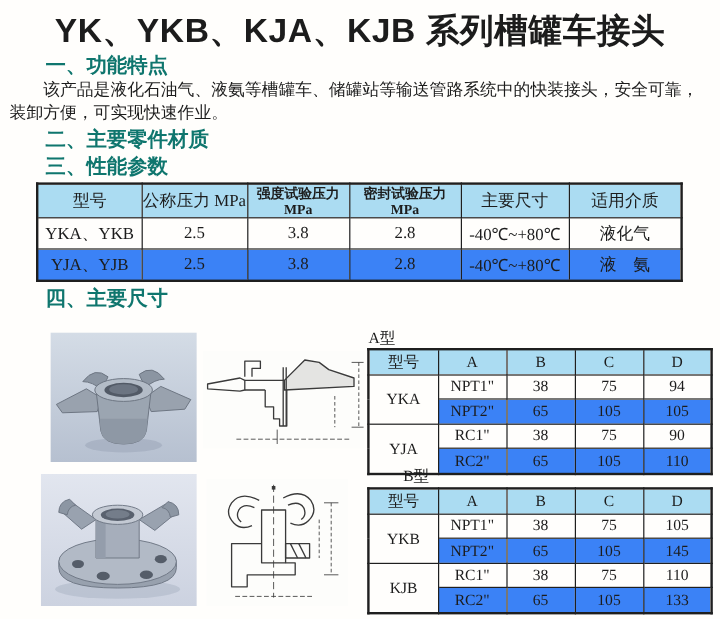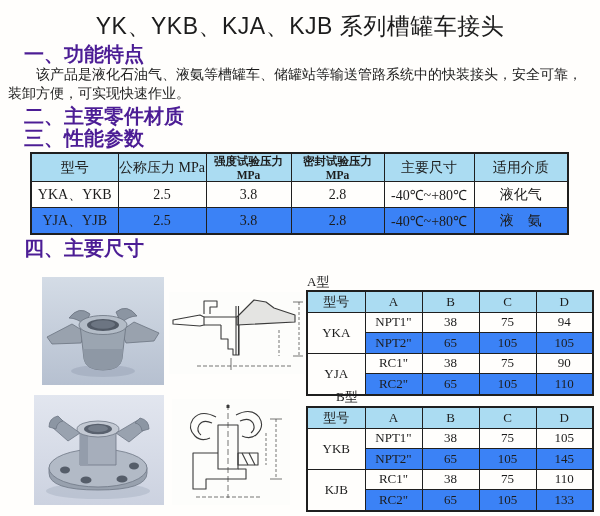--- a/index.html
+++ b/index.html
@@ -3,25 +3,25 @@
 <meta charset="utf-8">
 <style>
   html,body {margin:0; padding:0; background:#ffffff;}
   .page {
     position:relative; width:600px; height:516px; overflow:hidden;
     background:#fffefc; color:#1c1c1c;
     font-family:"Liberation Sans", sans-serif;
   }
   .title {
     padding-top:11px; text-align:center;
-    font-size:23px; font-weight:normal; letter-spacing:0.5px; line-height:30px;
+    font-size:28px; font-weight:bold; letter-spacing:0.5px; line-height:30px;
   }
   .sec-heading {
-    margin:5px 0 1px 24px;
-    color:#4c1d95; font-weight:bold; font-size:20px; line-height:17px;
+    margin:5px 0 1px 38px;
+    color:#0f766e; font-weight:bold; font-size:17px; line-height:17px;
   }
   .body-text {
     margin:2px 10px 0 8px; font-size:14px; line-height:19px;
     text-indent:2em; font-weight:500;
   }
   .materials-text {
     margin:2px 0 0 38px; font-size:14px; line-height:17px; white-space:pre-wrap;
   }
   
   .perf-table {

